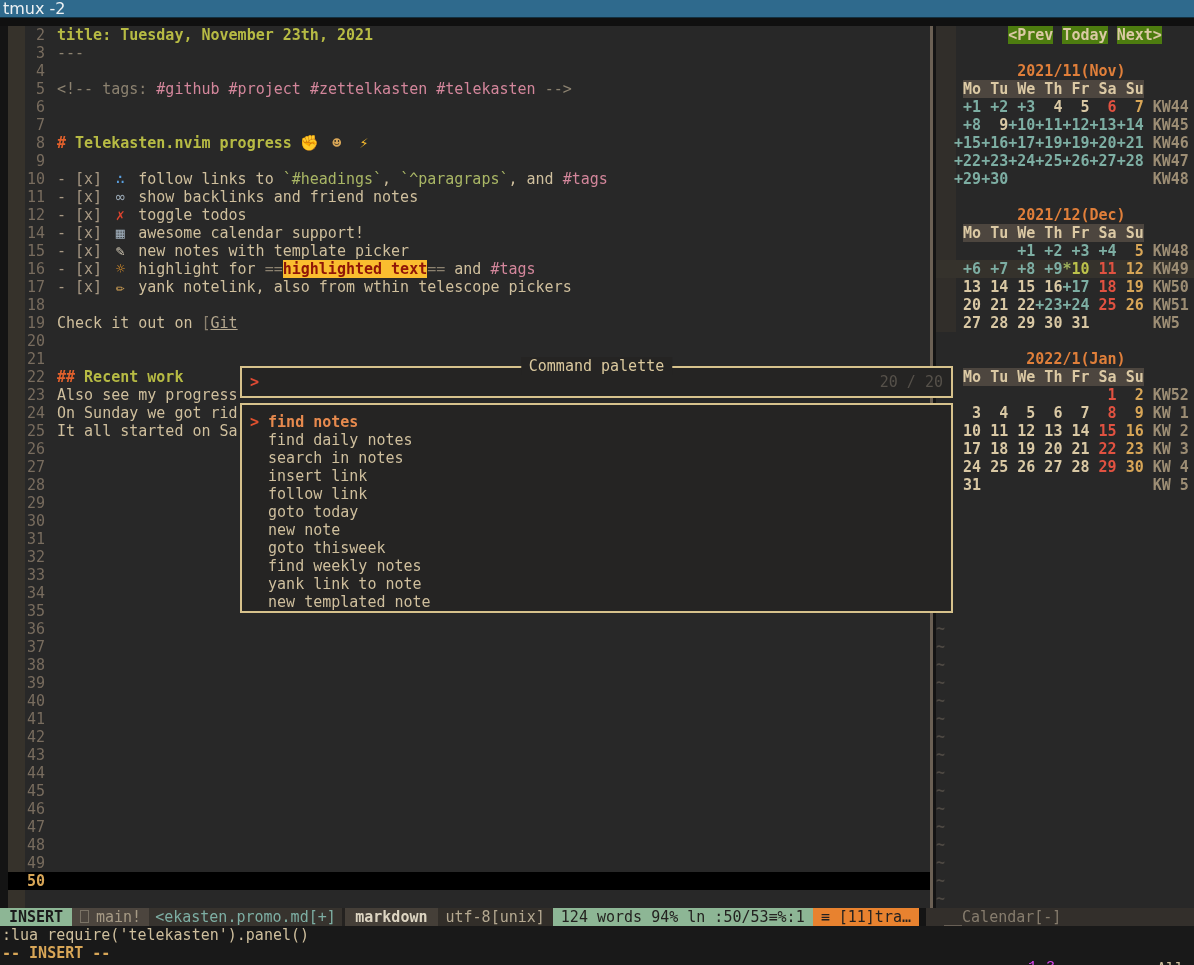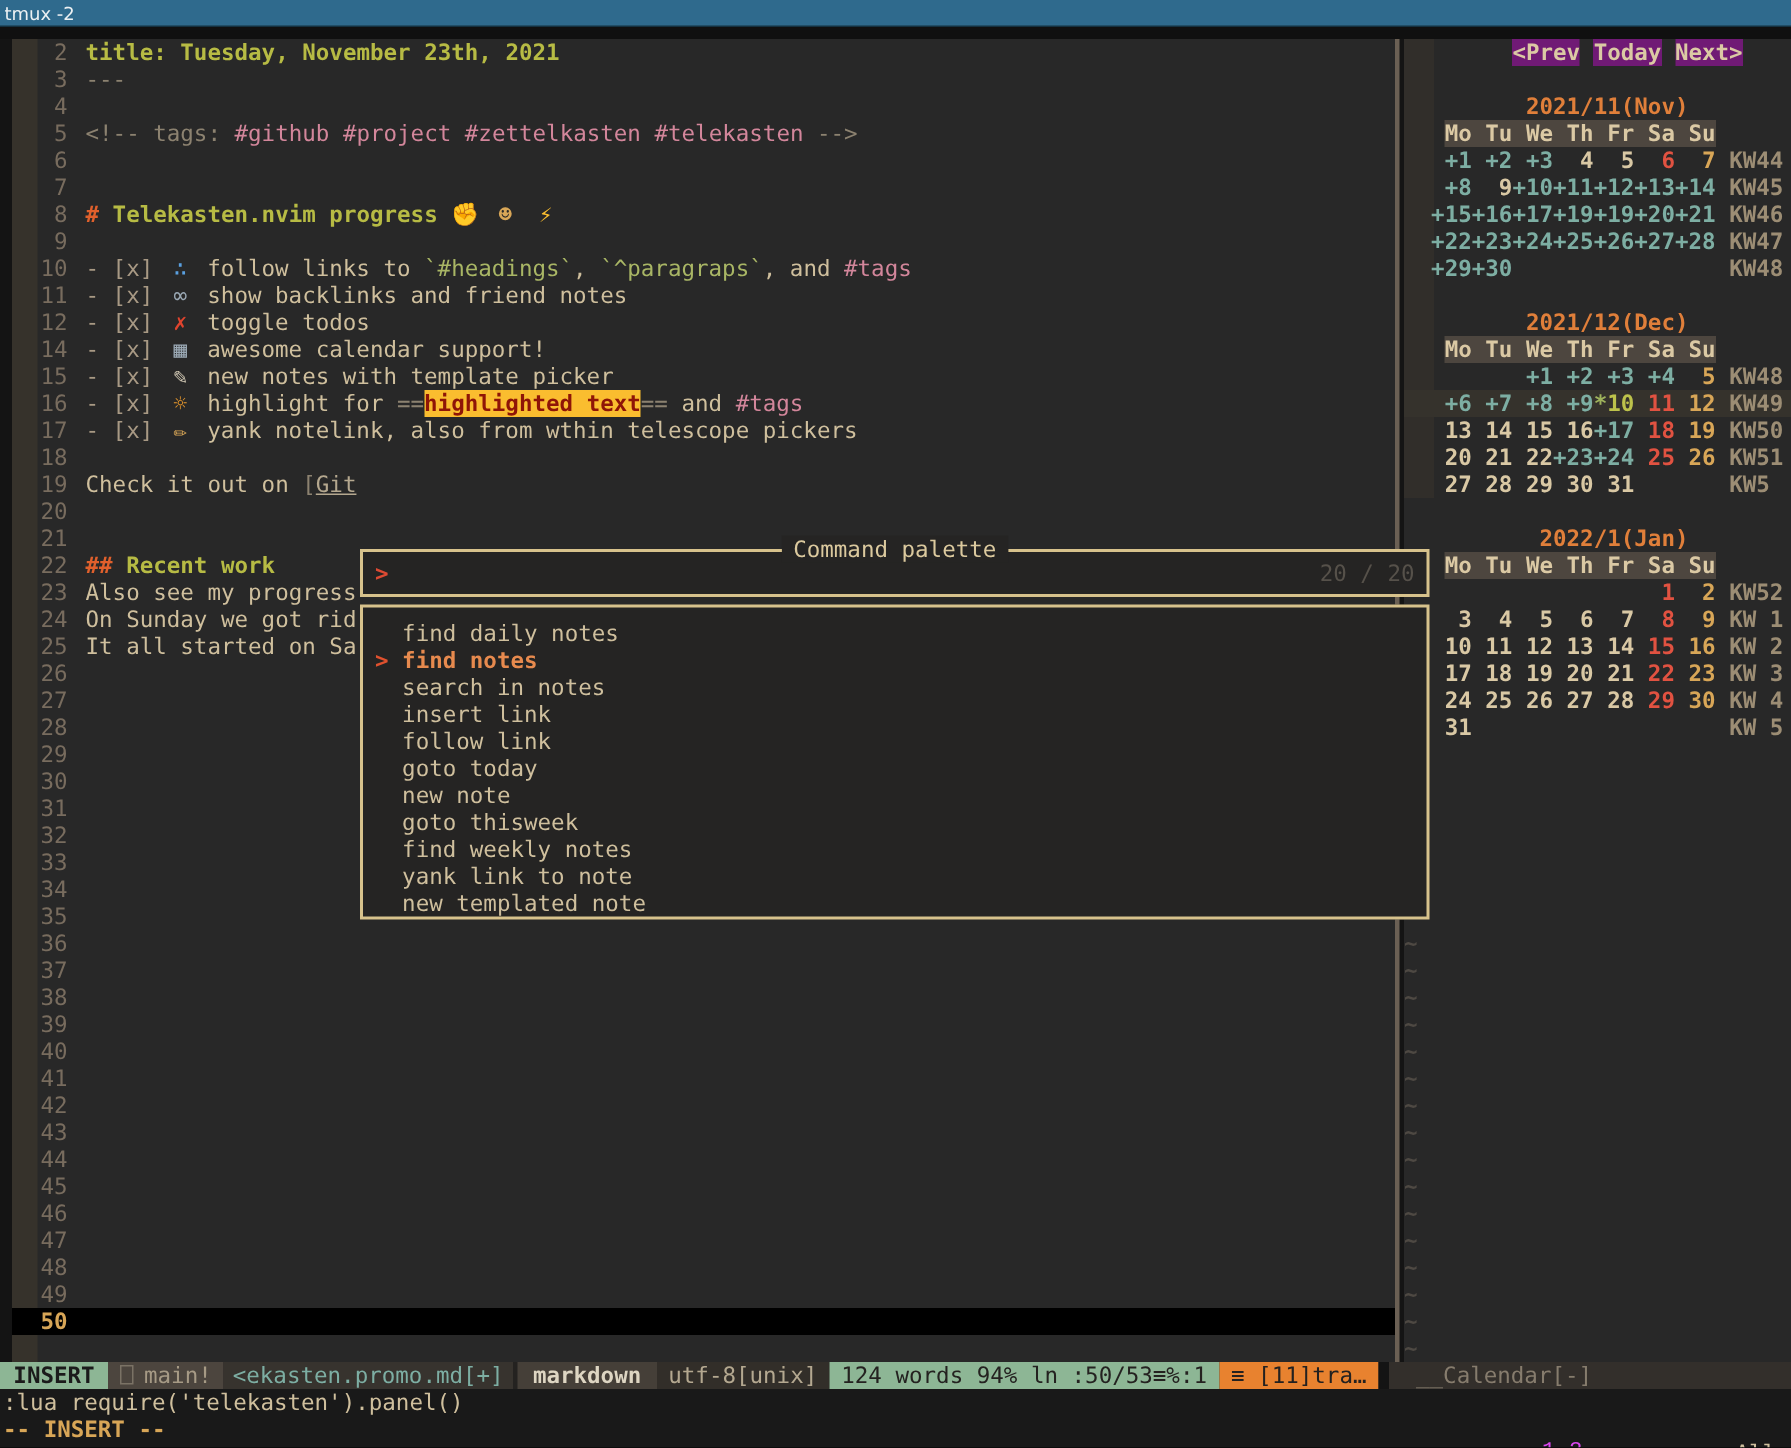--- a/index.html
+++ b/index.html
@@ -1,20 +1,20 @@
 <!DOCTYPE html>
 <html style="--background: #282828; --foreground: #cfbf9d; --comment: #8c8270; --pink: #d3869b; --yellow-green: #b7bb44; --orange: #e0602c; --code-green: #a9b665; --teal: #7daea3; --red: #e15241; --yellow: #d8a657; --highlight-bg: #fabd2f; --highlight-fg: #8f1507; --selected-orange: #e78a4e; --border-cream: #d7c28c; --statusline-teal: #8db695; --statusline-orange: #e8822f; --tmux-blue: #2f6a8d;"><head>
 <meta charset="utf-8">
 <style>
   html,body{margin:0;padding:0;background:#000;}
   .screen{position:relative;width:1194px;height:965px;background:#101010;overflow:hidden;
           font-family:"DejaVu Sans Mono",monospace;font-size:15px;line-height:18px;color:var(--foreground,#cfbf9d);}
   
   .tmux-bar{position:absolute;top:0;left:0;width:100%;height:18px;background:var(--tmux-blue,#2f6a8d);
-            color:#edf1f3;font-family:"DejaVu Sans",sans-serif;font-size:12px;line-height:18px;padding-left:3px;
+            color:#edf1f3;font-family:"DejaVu Sans",sans-serif;font-size:16px;line-height:18px;padding-left:3px;
             box-sizing:border-box;border-bottom:1px solid #14303f;}
   
   .main{position:absolute;top:26px;left:0;width:1194px;height:882px;background:#141414;}
   .editor{position:absolute;left:8px;top:0;width:923px;height:882px;background:var(--background,#282828);}
   .gutter{position:absolute;left:0;top:0;width:17px;height:100%;background:#36322b;}
   .line{position:relative;height:18px;white-space:pre;overflow:hidden;}
   .lnum{display:inline-block;width:37px;text-align:right;margin-right:12px;color:#786c5e;}
   .cursorline{background:#000000;}
   .cursorline .lnum{color:var(--yellow,#d8a657);font-weight:bold;}
   
@@ -31,21 +31,21 @@
   .t-ic{display:inline-block;width:18px;text-align:center;}
   .ic-sand{color:#d8a657;} .ic-blue{color:#5aa0e0;} .ic-steel{color:#9aa8b4;}
   .ic-red{color:#e0442e;font-weight:bold;} .ic-gray{color:#a8a093;} .ic-paper{color:#cfc6b2;}
   .ic-orange{color:#e8982c;} .ic-bolt{color:#fabd2f;}
   
   .vsep{position:absolute;left:930px;top:0;width:3px;height:882px;background:#6b6054;}
   
   .calpane{position:absolute;left:936px;top:0;width:258px;height:882px;background:var(--background,#282828);font-weight:bold;}
   .cal-gutter{position:absolute;left:0;top:0;width:20px;height:306px;background:#312e2a;}
   .crow{position:relative;height:18px;white-space:pre;overflow:hidden;}
-  .cbtn{background:#701a75;color:#dbc9a4;}
+  .cbtn{background:#4d7c0f;color:#dbc9a4;}
   .mon{color:#e07f3a;}
   .dhead{background:#4d463f;color:#dbc9a4;}
   .d-note{color:var(--teal,#7daea3);}
   .d-n{color:#d9c8a4;}
   .d-sat{color:var(--red,#e15241);}
   .d-sun{color:var(--yellow,#dba84f);}
   .d-star{color:#9fb35c;}
   .d-today{color:#bdc24b;}
   .kw{color:#9c8d74;}
   .curweek{background:#35322c;}
@@ -208,22 +208,22 @@
     </div>
 
     <div class="palette">
       <div class="pbox pbox1">
         <span class="ptitle">Command palette</span>
         <span class="pprompt">&gt;</span>
         <span class="pinput"></span>
         <span class="pcounter">20 / 20</span>
       </div>
       <div class="pbox pbox2" id="palette-results">
+          <div class="pitem psel"><span class="parrow">&gt; </span><span class="plabel">find notes</span></div>
           <div class="pitem"><span class="parrow">  </span><span class="plabel">find daily notes</span></div>
-          <div class="pitem psel"><span class="parrow">&gt; </span><span class="plabel">find notes</span></div>
           <div class="pitem"><span class="parrow">  </span><span class="plabel">search in notes</span></div>
           <div class="pitem"><span class="parrow">  </span><span class="plabel">insert link</span></div>
           <div class="pitem"><span class="parrow">  </span><span class="plabel">follow link</span></div>
           <div class="pitem"><span class="parrow">  </span><span class="plabel">goto today</span></div>
           <div class="pitem"><span class="parrow">  </span><span class="plabel">new note</span></div>
           <div class="pitem"><span class="parrow">  </span><span class="plabel">goto thisweek</span></div>
           <div class="pitem"><span class="parrow">  </span><span class="plabel">find weekly notes</span></div>
           <div class="pitem"><span class="parrow">  </span><span class="plabel">yank link to note</span></div>
           <div class="pitem"><span class="parrow">  </span><span class="plabel">new templated note</span></div>
         </div>

